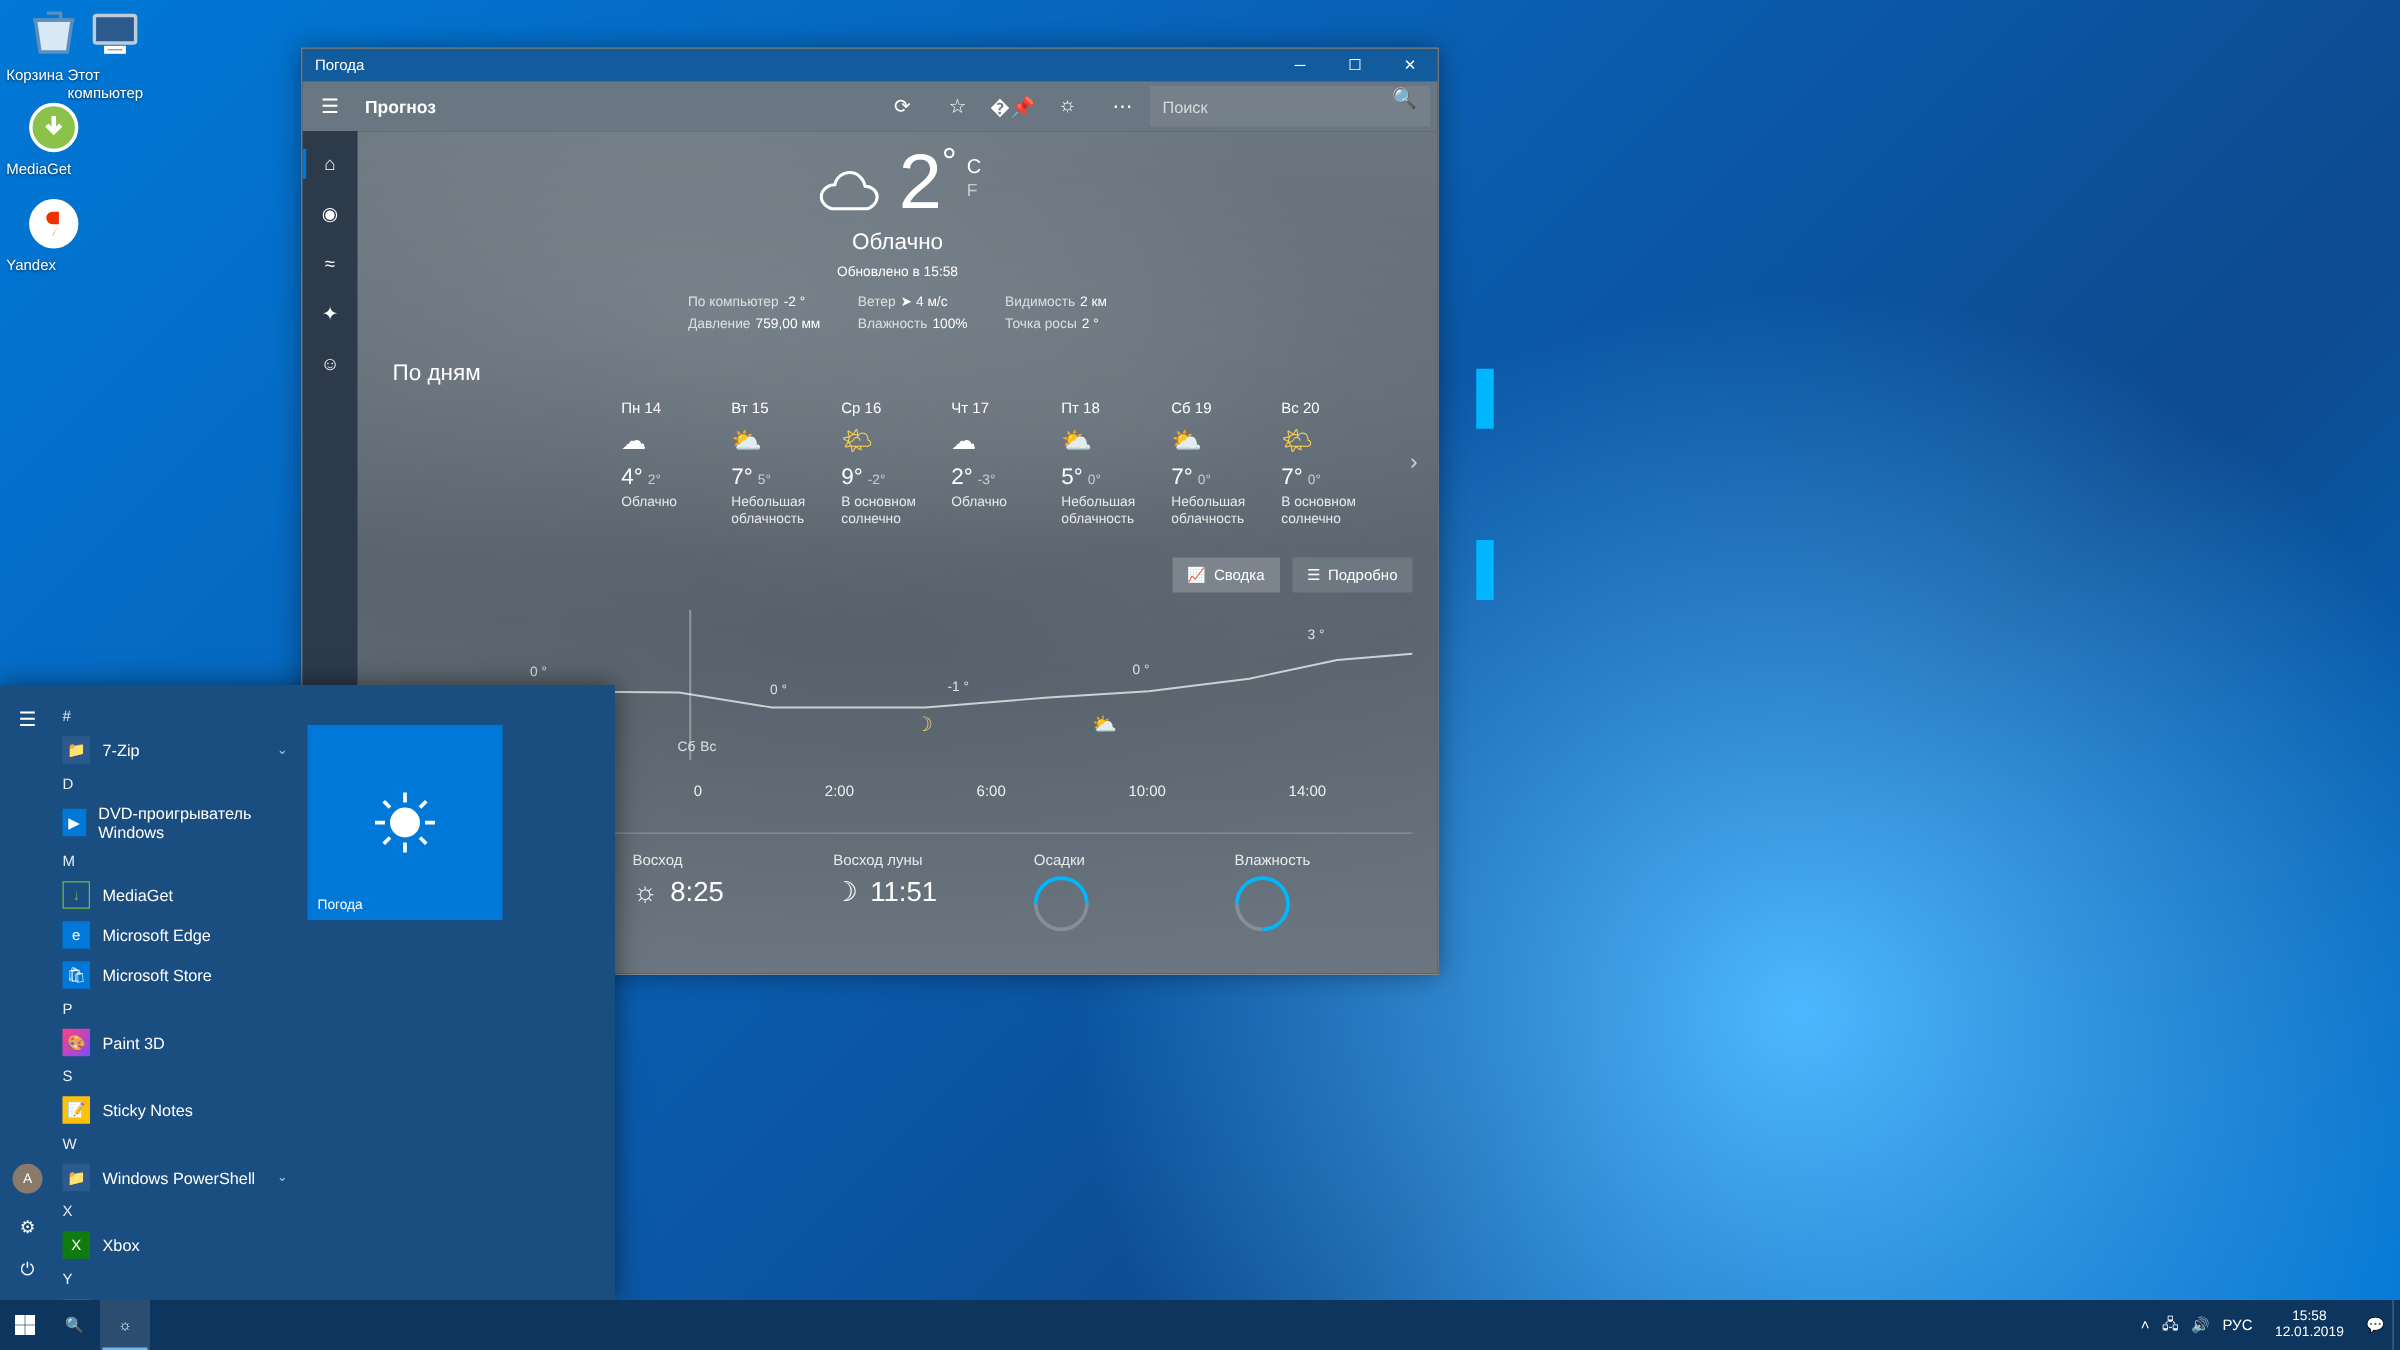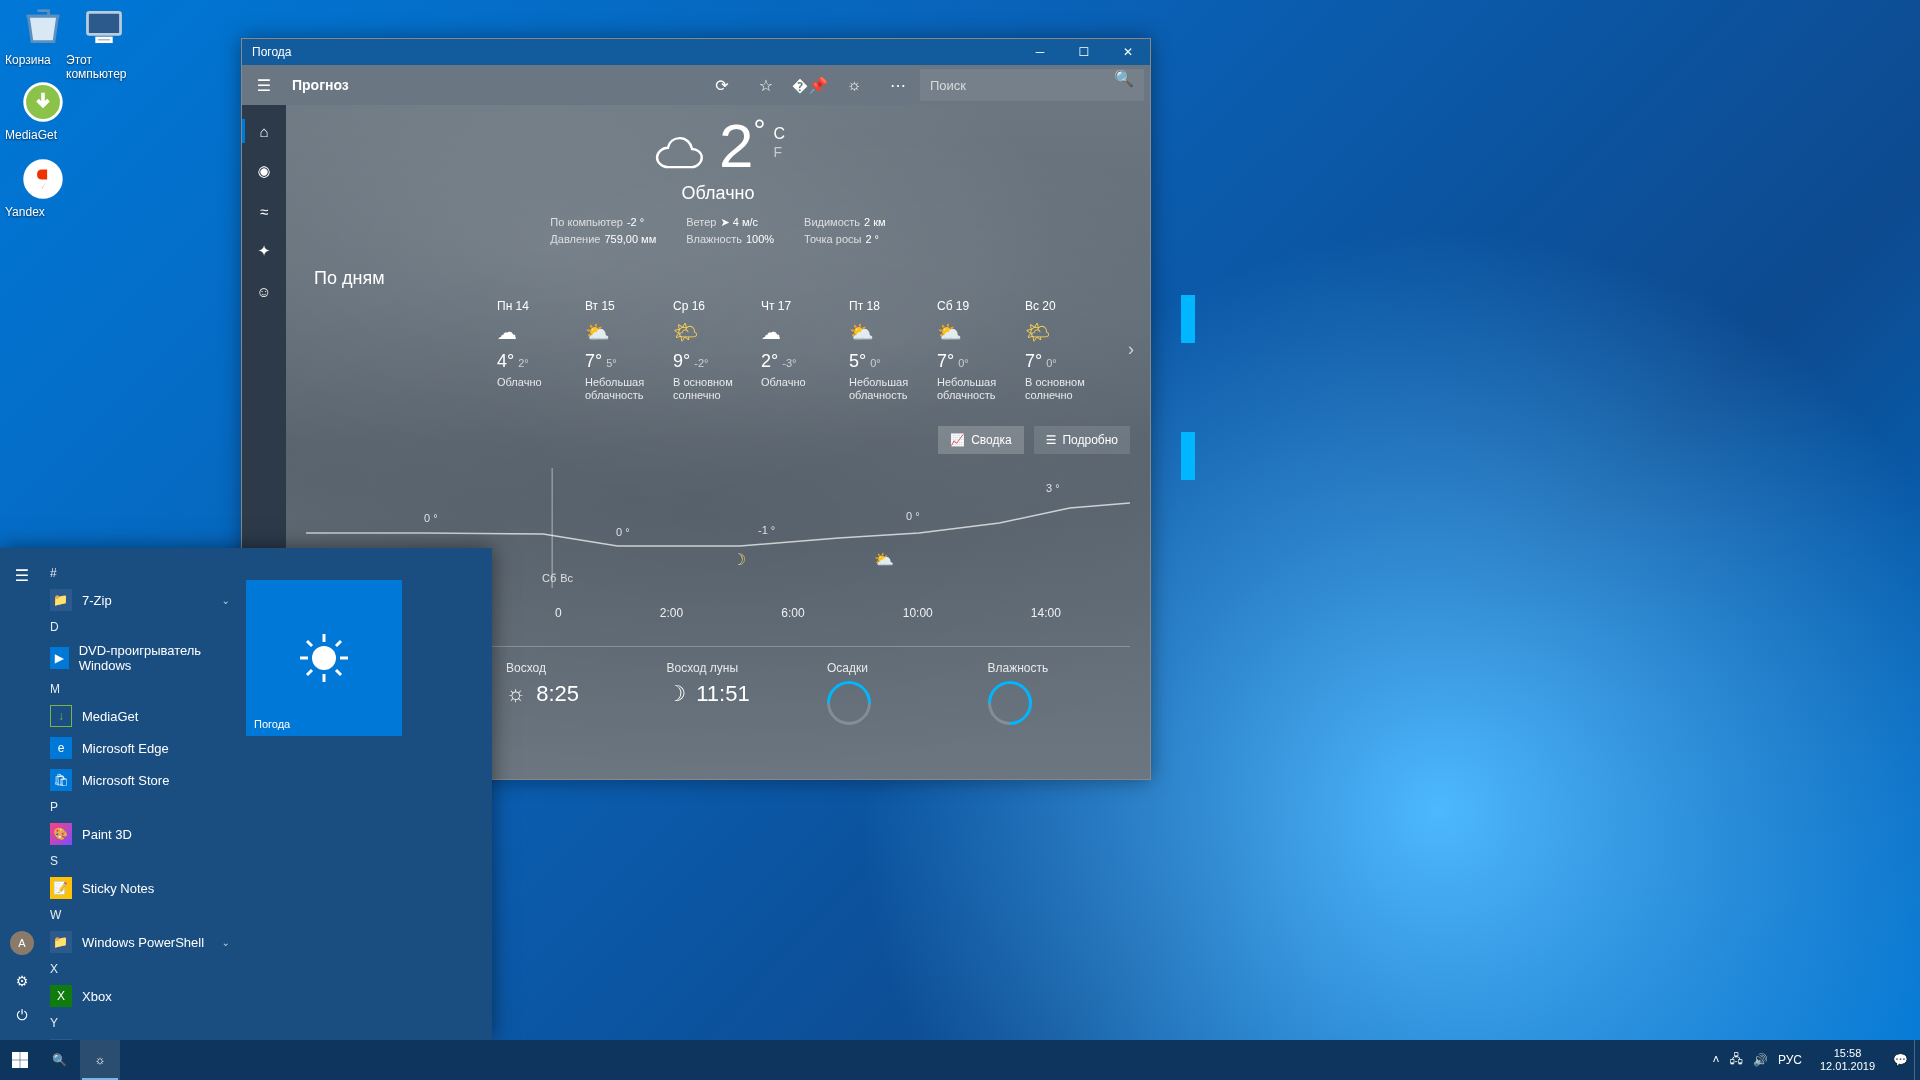--- a/index.html
+++ b/index.html
@@ -4,21 +4,21 @@
 <style>
 * { margin:0; padding:0; box-sizing:border-box; font-family:"Segoe UI", Arial, sans-serif; }
 body { width:1920px; height:1080px; overflow:hidden; position:relative; background:linear-gradient(135deg,#0078d7 0%,#0a5fb3 40%,#0d4a8f 70%,#0078d7 100%); }
 .desktop-bg { position:absolute; inset:0; background:radial-gradient(circle at 75% 75%, #4db8ff 0%, transparent 35%), linear-gradient(135deg,#0078d7 0%,#0a5fb3 40%,#0d4a8f 70%,#0078d7 100%); }
 .win-stripe { position:absolute; right:725px; width:14px; height:48px; background:#00b7ff; }
 .win-stripe.s1 { top:295px; } .win-stripe.s2 { top:432px; }
 
 
 .desk-icon { position:absolute; width:76px; text-align:left; color:#fff; font-size:12px; text-shadow:0 1px 2px rgba(0,0,0,.6); cursor:pointer; }
 .desk-icon .ic { width:44px; height:44px; margin:0 auto 4px; display:flex; align-items:center; justify-content:center; }
-.di-recycle { left:5px; top:5px; } .di-pc { left:66px; top:5px; } .di-mediaget { left:5px; top:80px; } .di-yandex { left:5px; top:157px; }
+.di-recycle { left:5px; top:5px; } .di-pc { left:54px; top:5px; } .di-mediaget { left:5px; top:80px; } .di-yandex { left:5px; top:157px; }
 
 
 .weather-win { position:absolute; left:241px; top:38px; width:910px; height:742px; background:#2c3a4a; border:1px solid #888; box-shadow:0 0 20px rgba(0,0,0,.4); overflow:hidden; }
 .titlebar { height:26px; background:#125c9e; display:flex; align-items:center; color:#fff; font-size:12px; padding-left:10px; }
 .titlebar .spacer { flex:1; }
 .titlebar .tb-btn { width:44px; height:26px; display:flex; align-items:center; justify-content:center; color:#fff; }
 .toolbar { height:40px; background:#6a7681; display:flex; align-items:center; color:#fff; }
 .toolbar .hamb { width:44px; text-align:center; font-size:16px; }
 .toolbar .title { font-weight:600; font-size:14px; margin-left:6px; }
 .toolbar .flex { flex:1; }
@@ -178,20 +178,21 @@
           <svg class="cloud-ic" viewBox="0 0 48 36">
               <path d="M14 28c-5 0-9-4-9-8s4-8 9-8c1-5 5-8 10-8s9 4 10 9c4 0 8 3 8 7s-4 8-8 8H14z" stroke="#fff" stroke-width="2"></path>
             </svg>
           <div class="temp"><span>2</span><span class="deg">°</span></div>
           <div class="units">
             <div>C</div>
             <div style="color:rgba(255,255,255,.6)">F</div>
           </div>
         </div>
         <div class="cond">Облачно</div>
+        <div class="upd">Обновлено в 15:58</div>
         <div class="stats">
           <div class="col">
             <div><span class="lab">По компьютер</span><span>-2 °</span></div>
             <div><span class="lab">Давление</span><span>759,00 мм</span></div>
           </div>
           <div class="col">
             <div><span class="lab">Ветер</span><span>➤ 4 м/с</span></div>
             <div><span class="lab">Влажность</span><span>100%</span></div>
           </div>
           <div class="col">

